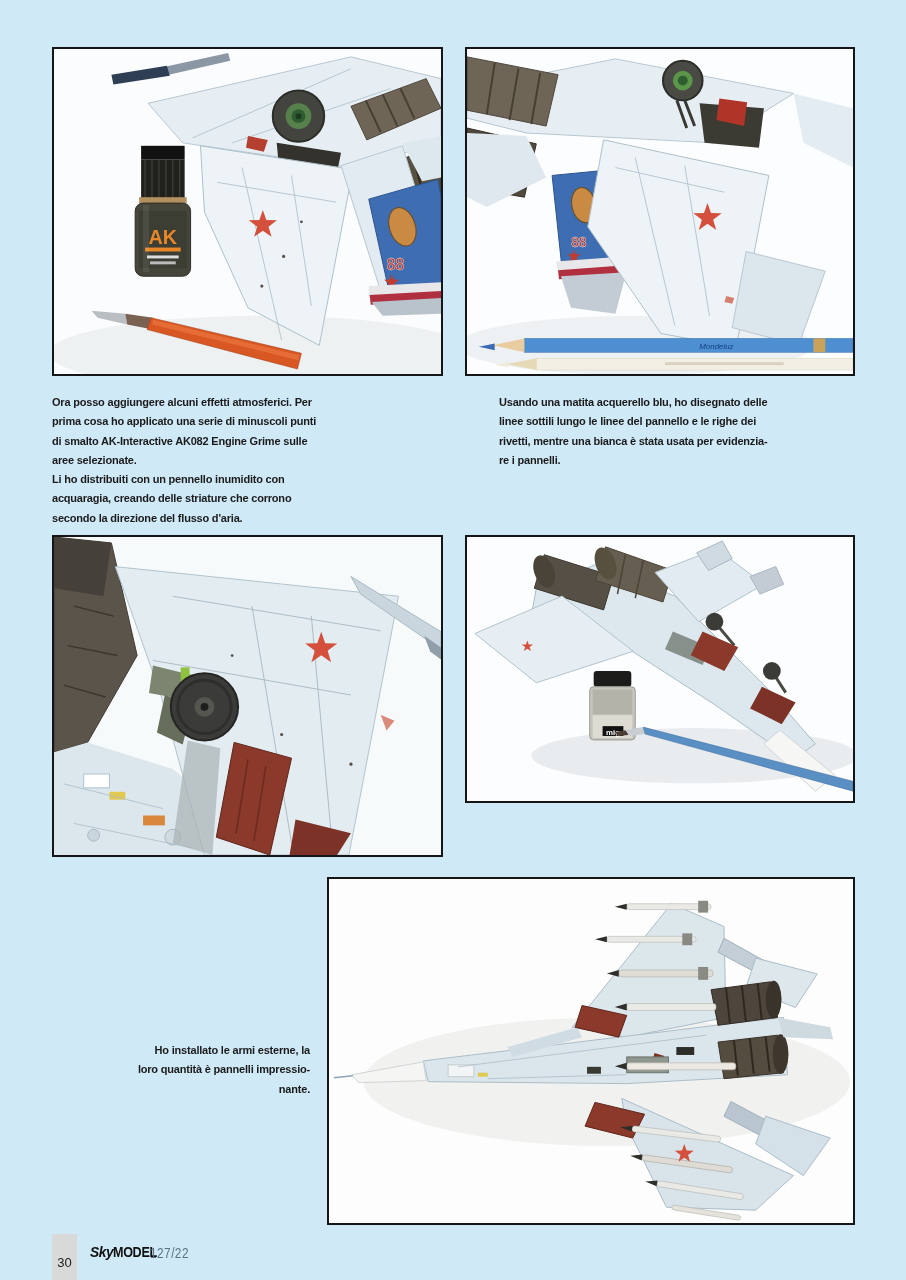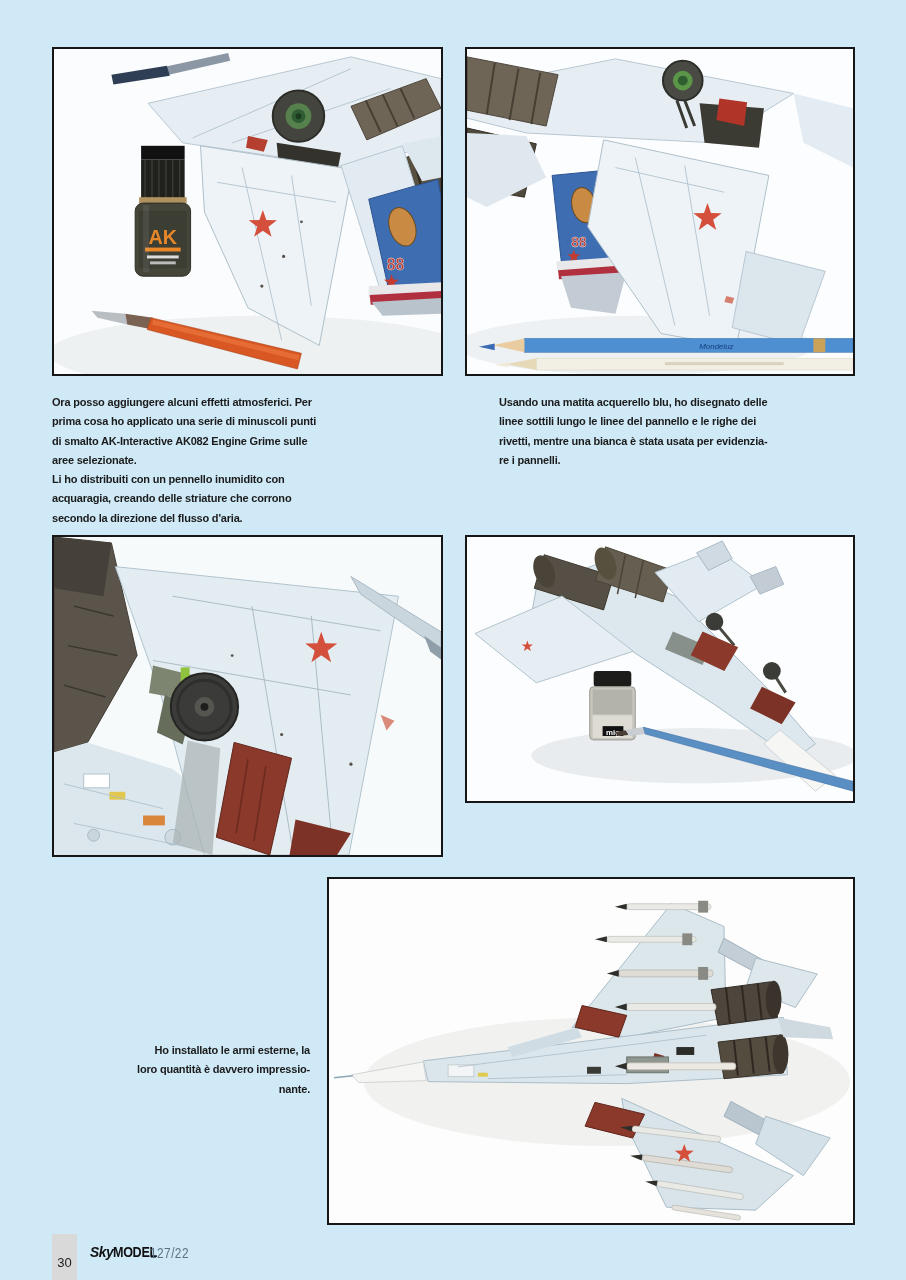--- a/index.html
+++ b/index.html
@@ -250,21 +250,21 @@
       </g>
       <g>
         <polygon points="150,198 162,196 163,201 152,202" fill="#4a3f35"></polygon>
         <polygon points="160,196 178,193 180,200 164,202" fill="#c9ced2"></polygon>
         <polygon points="178,193 390,248 390,258 180,200" fill="#5a8fc4" stroke="#3d6da0" stroke-width="0.5"></polygon>
       </g>
     </svg>
   </div>
 
   <div class="para right" style="left:45px;top:1041px;width:265px;">Ho installato le armi esterne, la
-loro quantità è davvero impressio-
+loro quantità è pannelli impressio-
 nante.</div>
 
   <div class="photo" style="left:327px;top:877px;width:528px;height:348px;">
     <svg viewBox="0 0 528 348" preserveAspectRatio="none">
       <rect x="0" y="0" width="528" height="348" fill="#fdfdfd"></rect>
       <ellipse cx="280" cy="205" rx="245" ry="65" fill="#ededec" opacity="0.8"></ellipse>
       <g>
         <polygon points="245,150 345,25 398,48 400,140 300,160" fill="#dce7ec" stroke="#a9bcc7"></polygon>
         <polygon points="295,222 468,300 430,335 340,332 300,250" fill="#d8e4ea" stroke="#a9bcc7"></polygon>
         <polygon points="398,60 448,88 440,100 392,74" fill="#c3ced6" stroke="#9fb0ba"></polygon>

